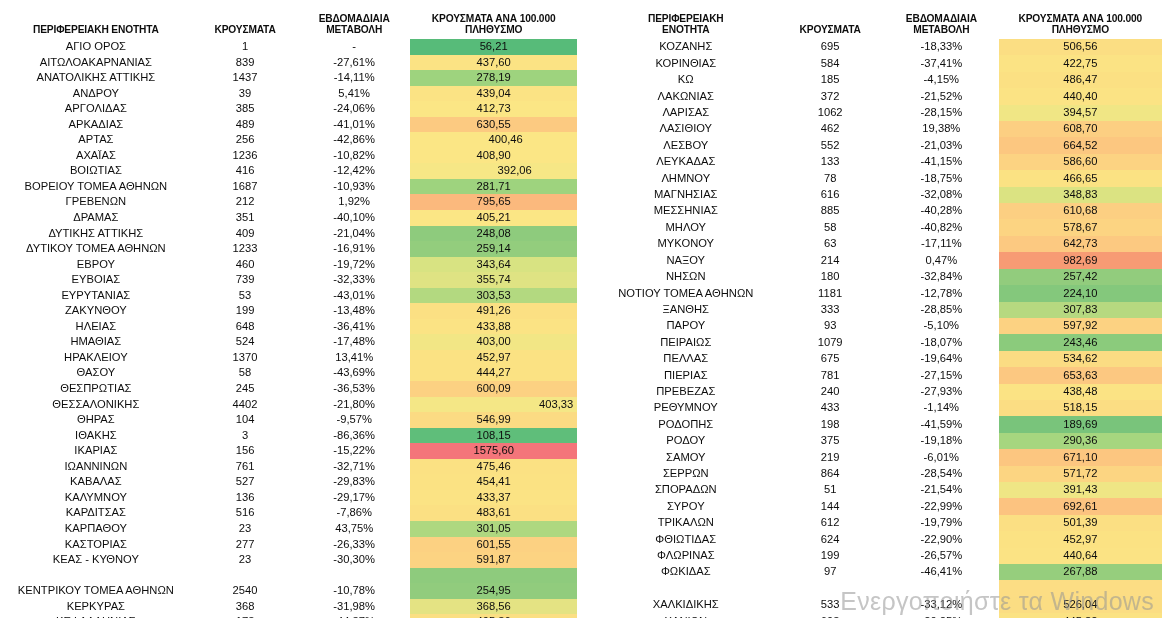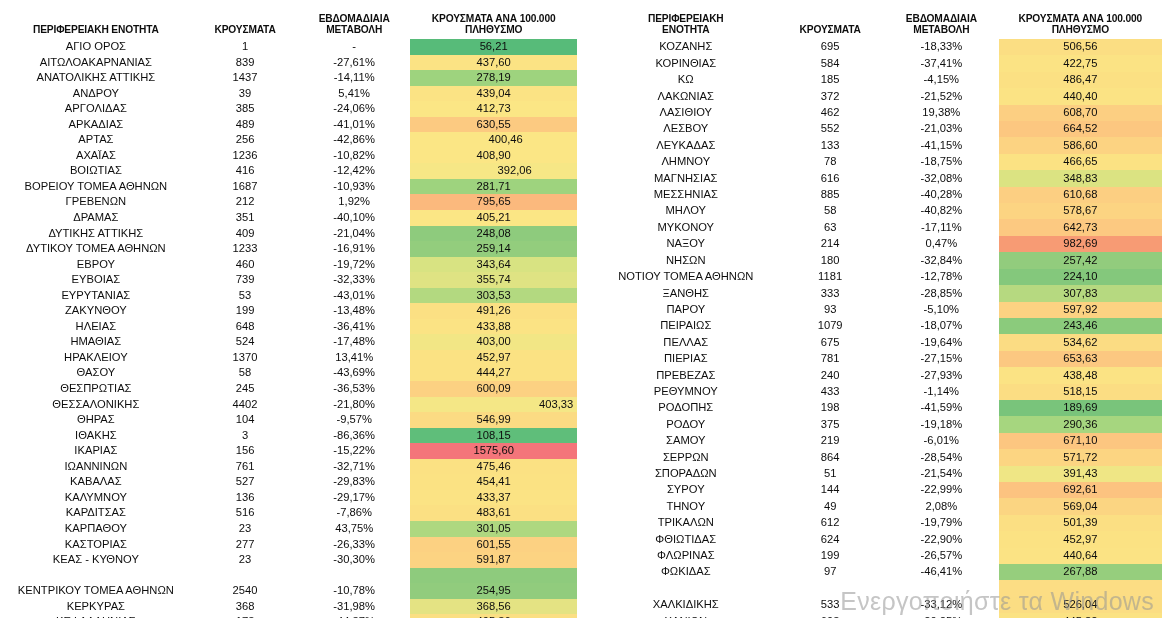--- a/index.html
+++ b/index.html
@@ -427,20 +427,27 @@
           </tr>
           <tr>
             <td class="gapcol"></td>
             <td class="c-name">ΛΑΚΩΝΙΑΣ</td>
             <td class="c-cases">372</td>
             <td class="c-delta">-21,52%</td>
             <td class="c-rate" style="background: rgb(251, 227, 132);">440,40</td>
           </tr>
           <tr>
             <td class="gapcol"></td>
+            <td class="c-name">ΛΑΡΙΣΑΣ</td>
+            <td class="c-cases">1062</td>
+            <td class="c-delta">-28,15%</td>
+            <td class="c-rate" style="background: rgb(240, 230, 133);">394,57</td>
+          </tr>
+          <tr>
+            <td class="gapcol"></td>
             <td class="c-name">ΛΑΣΙΘΙΟΥ</td>
             <td class="c-cases">462</td>
             <td class="c-delta">19,38%</td>
             <td class="c-rate" style="background: rgb(252, 207, 130);">608,70</td>
           </tr>
           <tr>
             <td class="gapcol"></td>
             <td class="c-name">ΛΕΣΒΟΥ</td>
             <td class="c-cases">552</td>
             <td class="c-delta">-21,03%</td>
@@ -595,27 +602,20 @@
           </tr>
           <tr>
             <td class="gapcol"></td>
             <td class="c-name">ΣΥΡΟΥ</td>
             <td class="c-cases">144</td>
             <td class="c-delta">-22,99%</td>
             <td class="c-rate" style="background: rgb(252, 195, 128);">692,61</td>
           </tr>
           <tr>
             <td class="gapcol"></td>
-            <td class="c-name">ΤΗΝΟΥ</td>
-            <td class="c-cases">49</td>
-            <td class="c-delta">2,08%</td>
-            <td class="c-rate" style="background: rgb(251, 213, 130);">569,04</td>
-          </tr>
-          <tr>
-            <td class="gapcol"></td>
             <td class="c-name">ΤΡΙΚΑΛΩΝ</td>
             <td class="c-cases">612</td>
             <td class="c-delta">-19,79%</td>
             <td class="c-rate" style="background: rgb(251, 223, 131);">501,39</td>
           </tr>
           <tr>
             <td class="gapcol"></td>
             <td class="c-name">ΦΘΙΩΤΙΔΑΣ</td>
             <td class="c-cases">624</td>
             <td class="c-delta">-22,90%</td>

